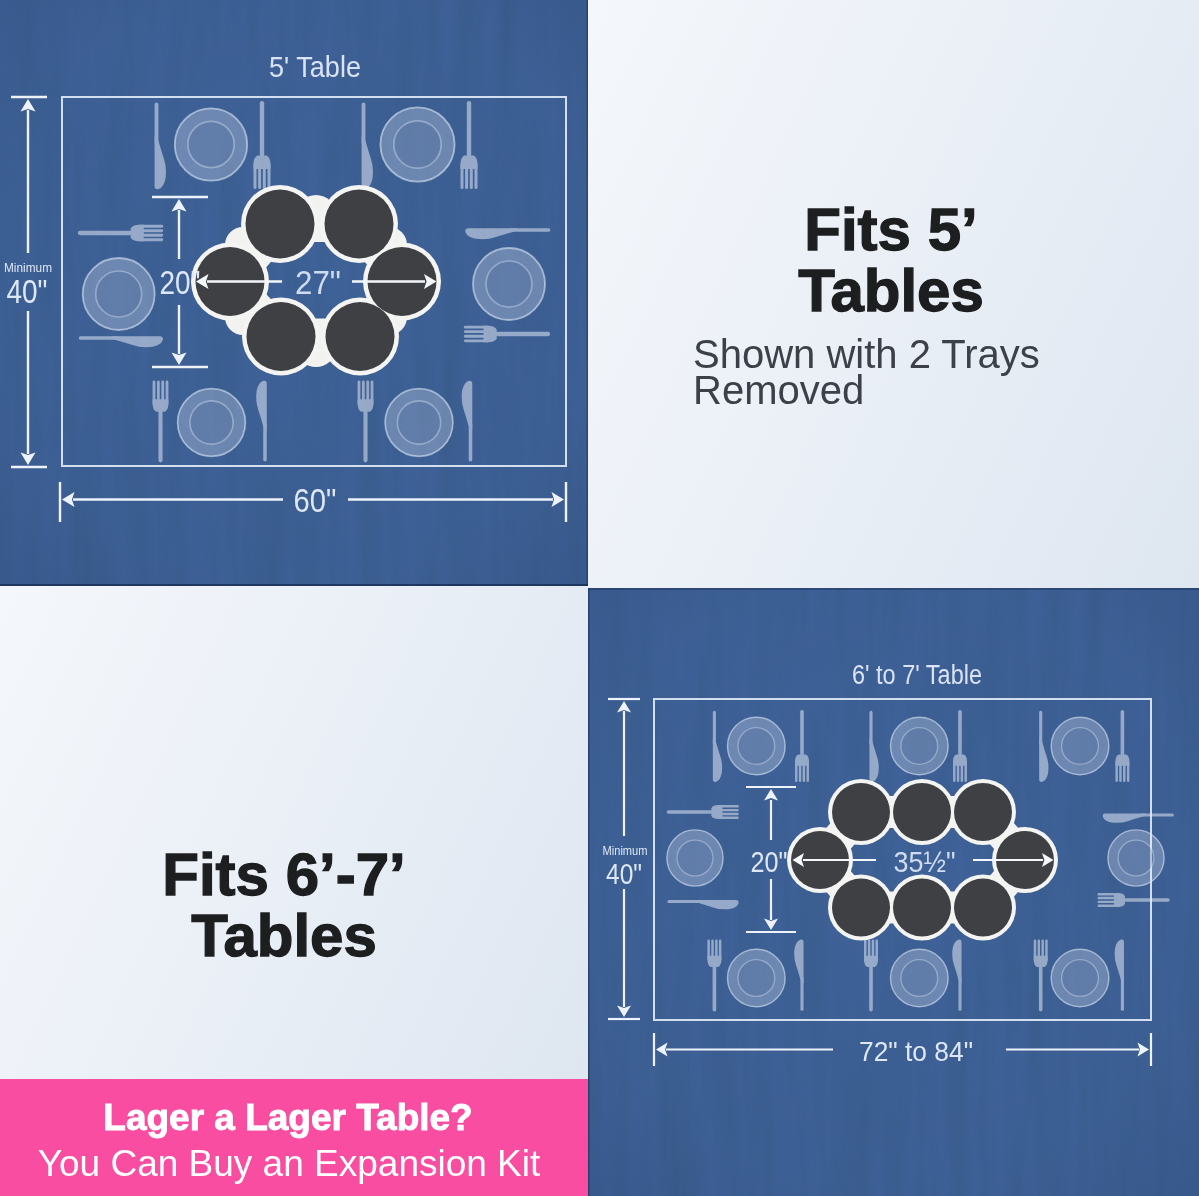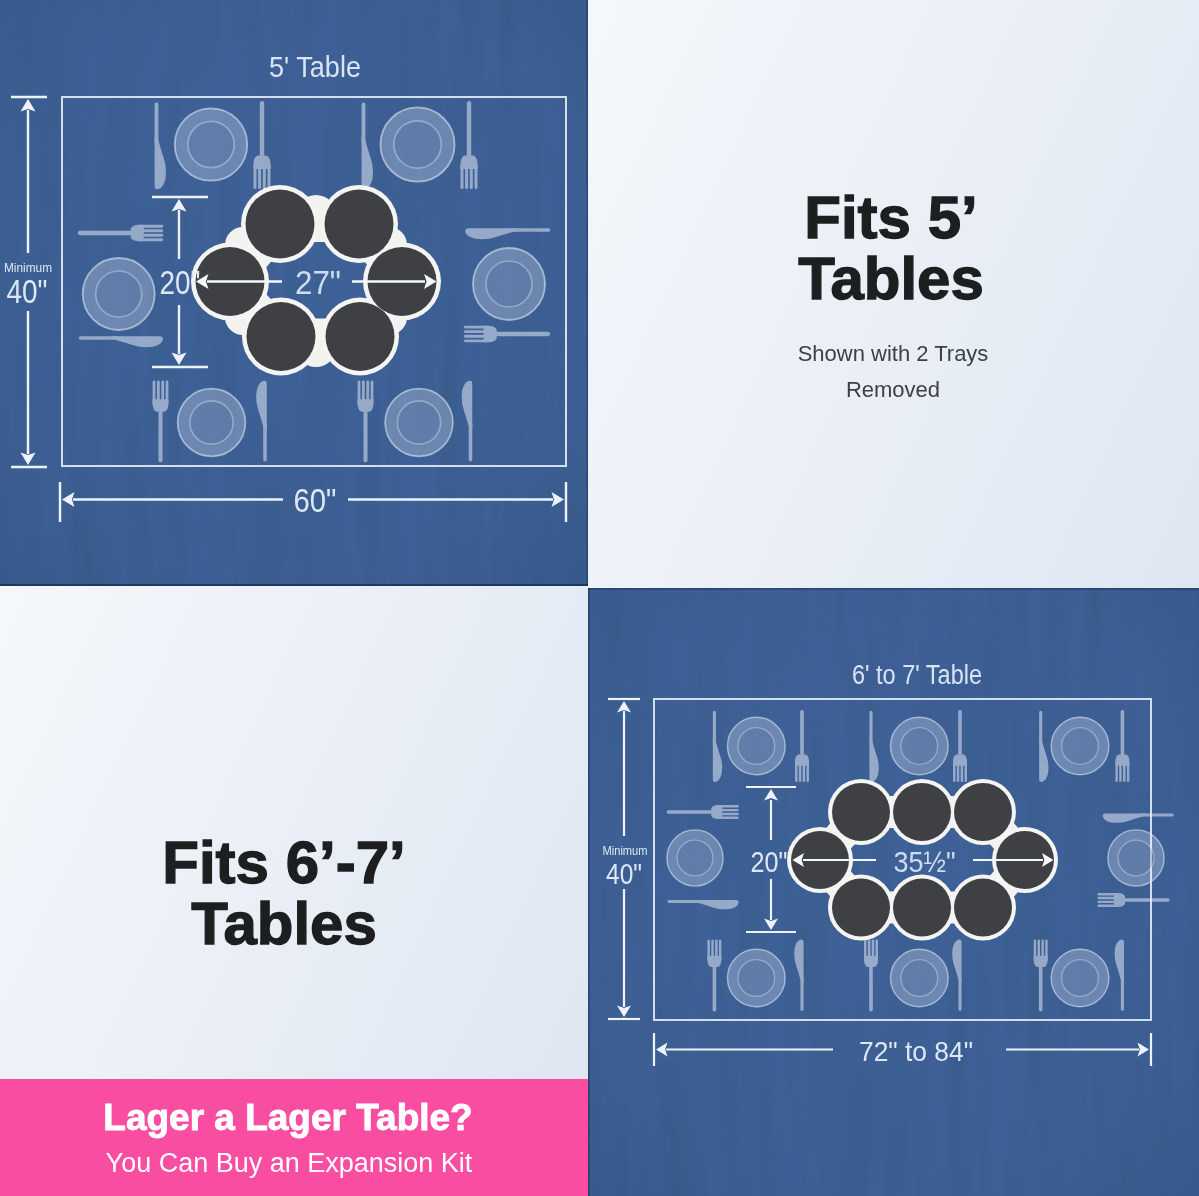--- a/index.html
+++ b/index.html
@@ -1,38 +1,38 @@
 <!DOCTYPE html>
 <html><head>
 <meta charset="utf-8">
 <style>
 html,body{margin:0;padding:0;}
 body{width:1199px;height:1196px;position:relative;font-family:"Liberation Sans",sans-serif;overflow:hidden;background:#ffffff;}
 .abs{position:absolute;}
-.hl{font-weight:bold;color:#1d1e20;text-align:center;line-height:61px;font-size:60px;letter-spacing:0px;-webkit-text-stroke:1.3px #1d1e20;}
-.sub{color:#3c4149;text-align:center;line-height:36px;font-size:22px;}
+.hl{font-weight:bold;color:#1d1e20;text-align:center;line-height:61px;font-size:60px;letter-spacing:0px;margin-top:12px;-webkit-text-stroke:1.3px #1d1e20;}
+.sub{color:#3c4149;line-height:36px;font-size:40px;}
 </style>
 </head>
 <body>
 
 <div class="abs" style="left:588px;top:0;width:611px;height:588px;background:linear-gradient(115deg,#f4f7fb 0%,#ebf0f7 45%,#dee6f0 100%);"></div>
 
 <div class="abs" style="left:0;top:586px;width:588px;height:493px;background:linear-gradient(115deg,#f4f7fb 0%,#ebf0f7 45%,#dee6f0 100%);"></div>
 
 <div class="abs hl" style="left:691px;top:187px;width:400px;">Fits 5’<br>Tables</div>
 
 <div class="abs sub" style="left:693px;top:336px;width:400px;">Shown with 2 Trays<br>Removed</div>
 
 <div class="abs hl" style="left:84px;top:832px;width:400px;">Fits 6’-7’<br>Tables</div>
 
 <div class="abs" style="left:0;top:1079px;width:588px;height:117px;background:#f94da1;"></div>
 
 <div class="abs" style="left:0;top:1099px;width:576px;text-align:center;color:#ffffff;font-weight:bold;font-size:37px;line-height:37px;-webkit-text-stroke:0.9px #ffffff;">Lager a Lager Table?</div>
 
-<div class="abs" style="left:0;top:1150px;width:578px;text-align:center;color:#ffffff;font-size:27px;line-height:27px;">You Can Buy an Expansion Kit</div>
+<div class="abs" style="left:0;top:1150px;width:578px;text-align:center;color:#ffffff;font-size:37px;line-height:27px;">You Can Buy an Expansion Kit</div>
 
 <svg class="abs" style="left:0;top:0;" width="588" height="586" viewBox="0 0 588 586">
   <defs>
     <filter id="wood" x="0%" y="0%" width="100%" height="100%">
       <feTurbulence type="fractalNoise" baseFrequency="0.05 0.0045" numOctaves="4" seed="8" result="n"></feTurbulence>
       <feColorMatrix in="n" type="matrix" values="0 0 0 0 0.03  0 0 0 0 0.09  0 0 0 0 0.18  0.24 0.24 0.24 0 -0.23"></feColorMatrix>
     </filter>
     <radialGradient id="vign" cx="50%" cy="48%" r="75%">
       <stop offset="0%" stop-color="#0c1c3c" stop-opacity="0"></stop>
       <stop offset="70%" stop-color="#0c1c3c" stop-opacity="0.03"></stop>

